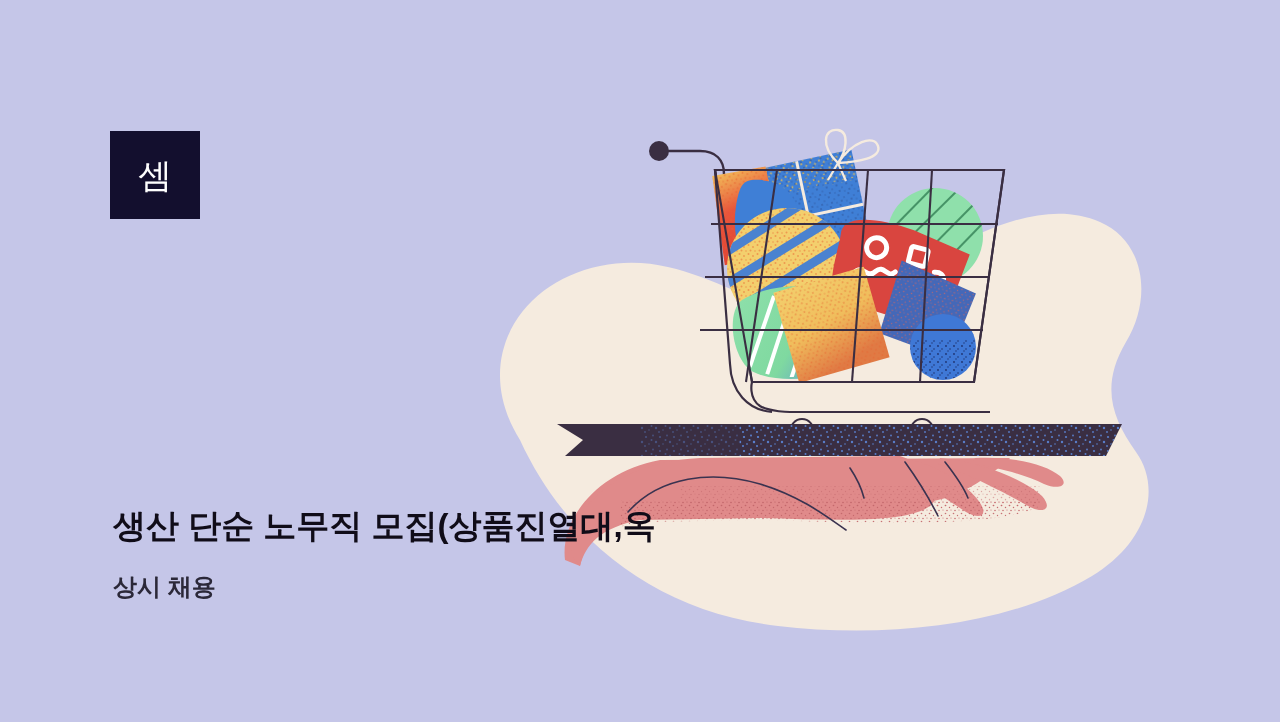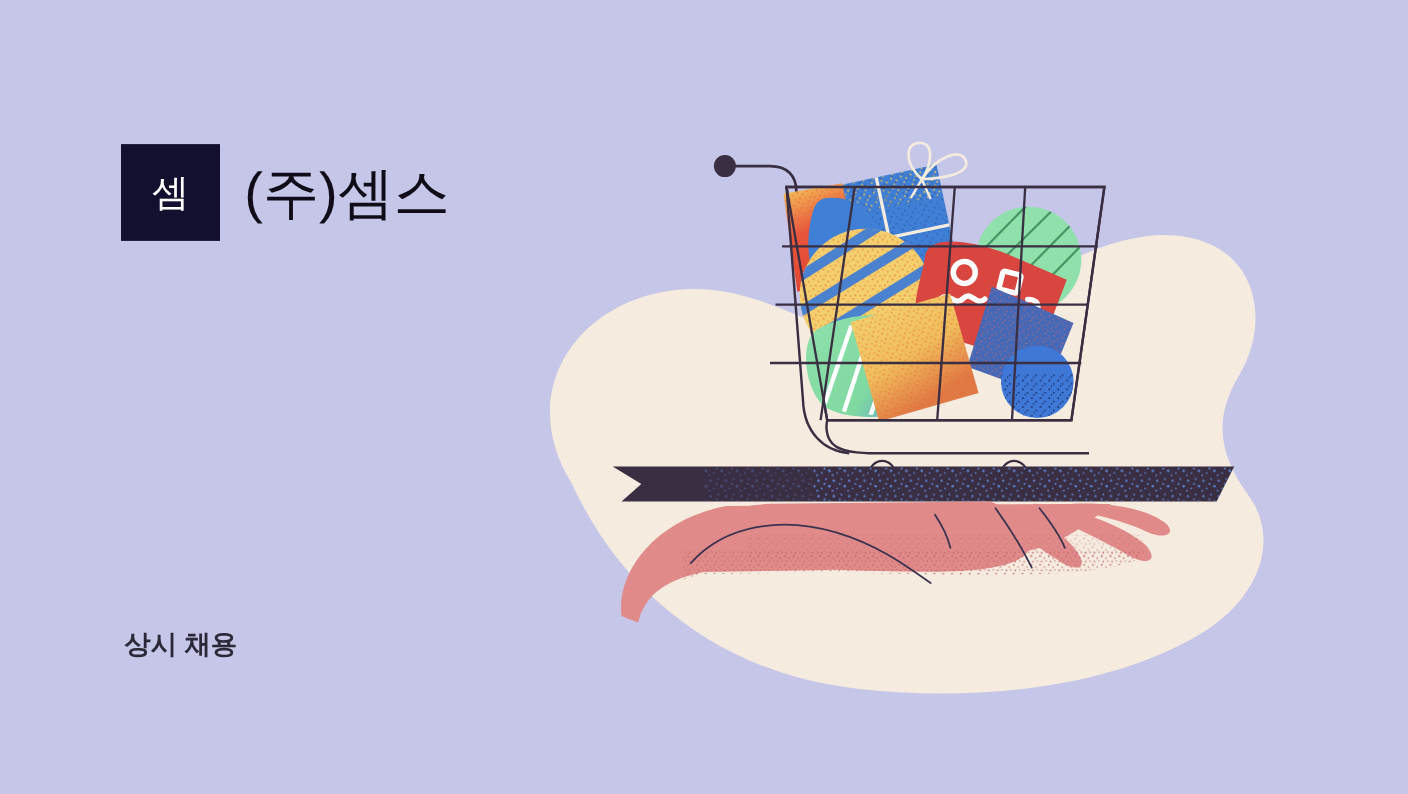--- a/index.html
+++ b/index.html
@@ -319,18 +319,18 @@
     </g>
 
     <path d="M1136,452 C1164,492 1148,546 1090,578 C1004,630 878,640 776,628
              C700,618 640,590 598,548 L598,722 L1280,722 L1280,400 Z" fill="#c5c6e8" opacity="0"></path>
   </svg>
 
   <div id="header">
     <div id="logo-mark">
       <span>셈</span>
     </div>
-    <div id="company-name">(주)셈스</div>
   </div>
 
+  <div id="job-title">생산 단순 노무직 모집(상품진열대,옥</div>
   <div id="job-subtitle">상시 채용</div>
 
 </div>
 
 </body></html>

